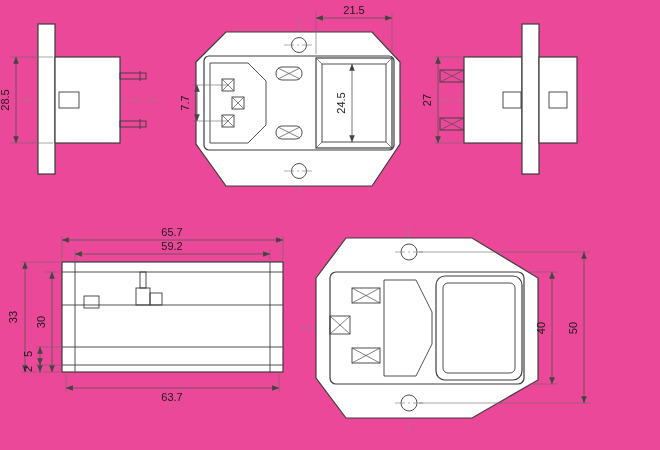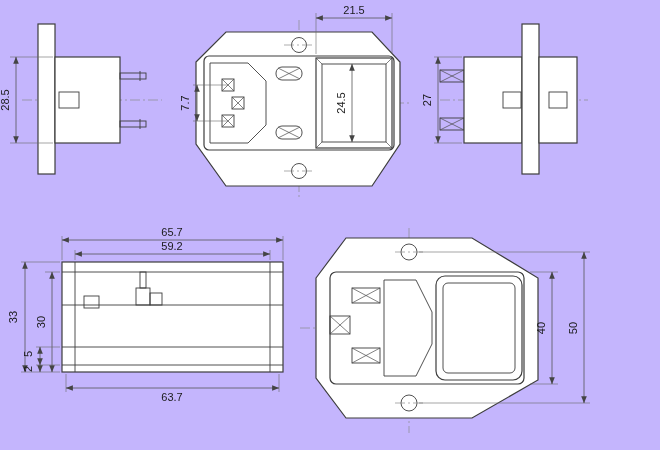--- a/index.html
+++ b/index.html
@@ -1,16 +1,16 @@
 <!DOCTYPE html>
 <html><head>
 <meta charset="utf-8">
 <style>
   html,body { margin:0; padding:0; background:#ffffff; }
-  .stage { position:relative; width:660px; height:450px; background:#c4b5fd; overflow:hidden;
+  .stage { position:relative; width:660px; height:450px; background:#ec4899; overflow:hidden;
            font-family:"Liberation Sans", sans-serif; }
   svg { display:block; }
   .ol  { fill:none; stroke:#3d3d3d; stroke-width:1.2; }
   .olf { fill:#ffffff; stroke:#3d3d3d; stroke-width:1.2; }
   .ol2 { fill:none; stroke:#3d3d3d; stroke-width:0.9; }
   .hx  { stroke:#4a4a4a; stroke-width:0.7; fill:none; }
   .dim { stroke:#555555; stroke-width:0.8; fill:none; }
   .ext { stroke:#6a6a6a; stroke-width:0.6; fill:none; }
   .cl  { stroke:#8a8a8a; stroke-width:0.7; fill:none; stroke-dasharray:10 3 2 3; }
   text.dt { font:11px "Liberation Sans", sans-serif; fill:#1a1a1a; }

